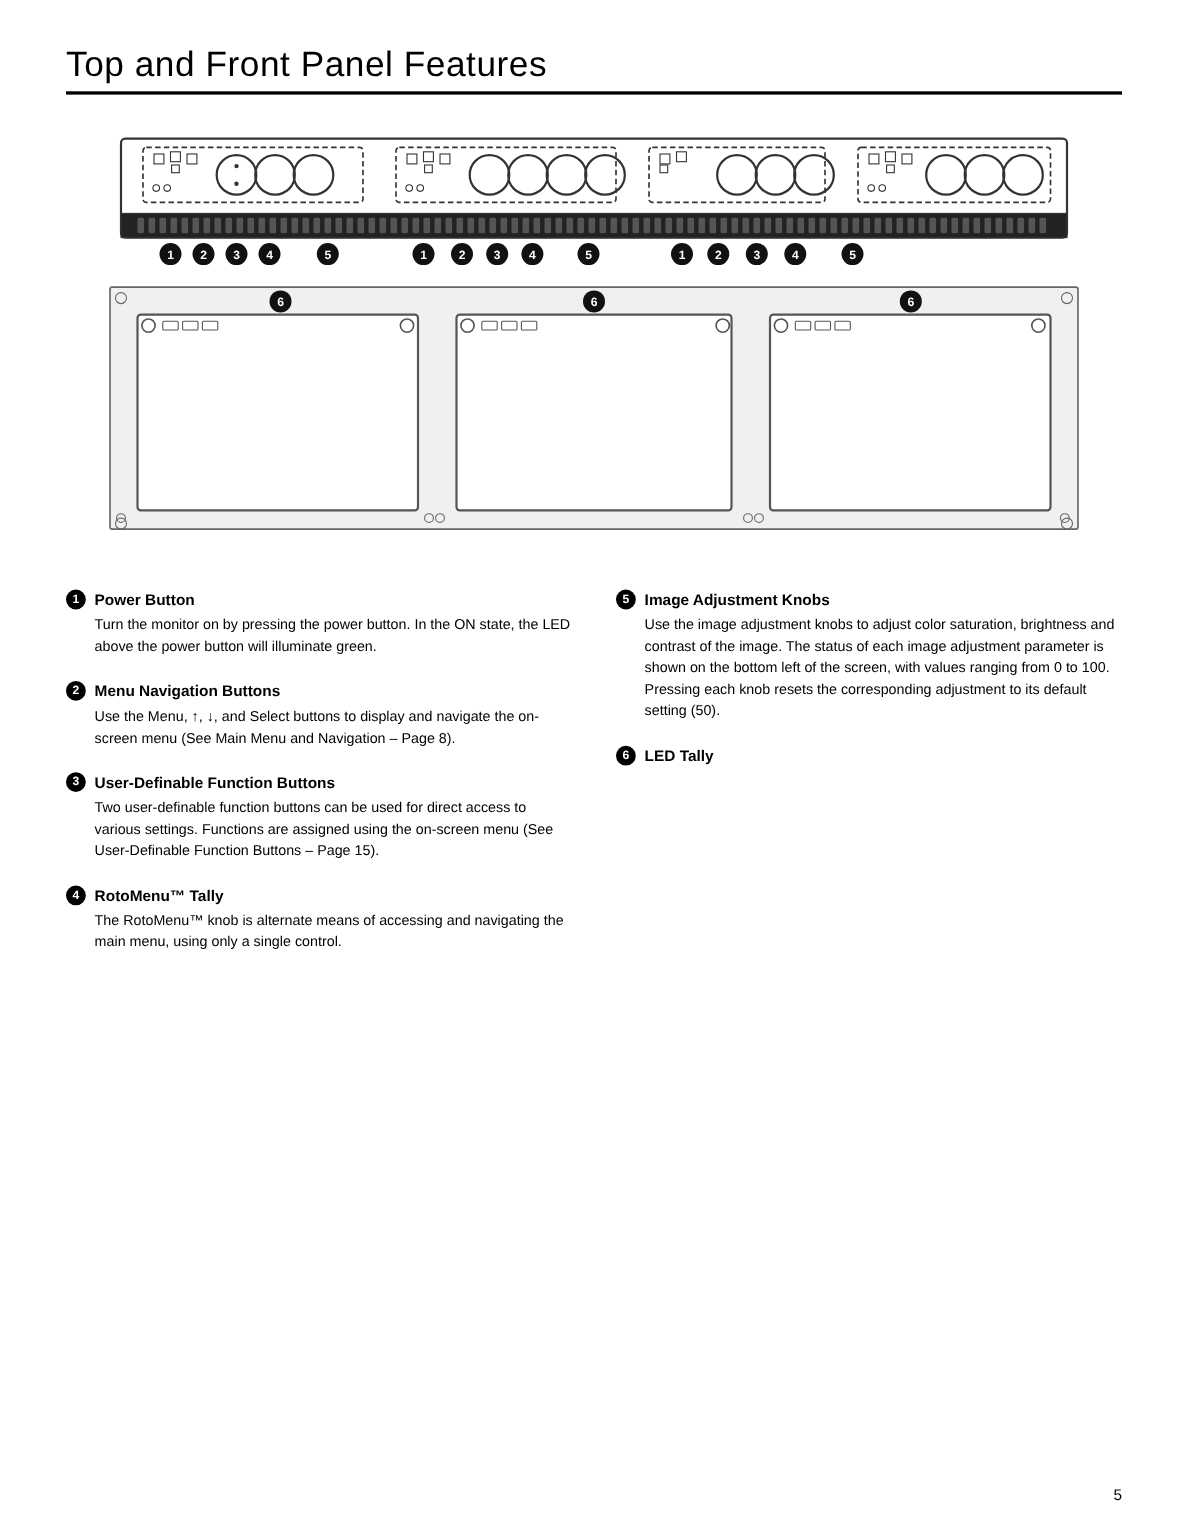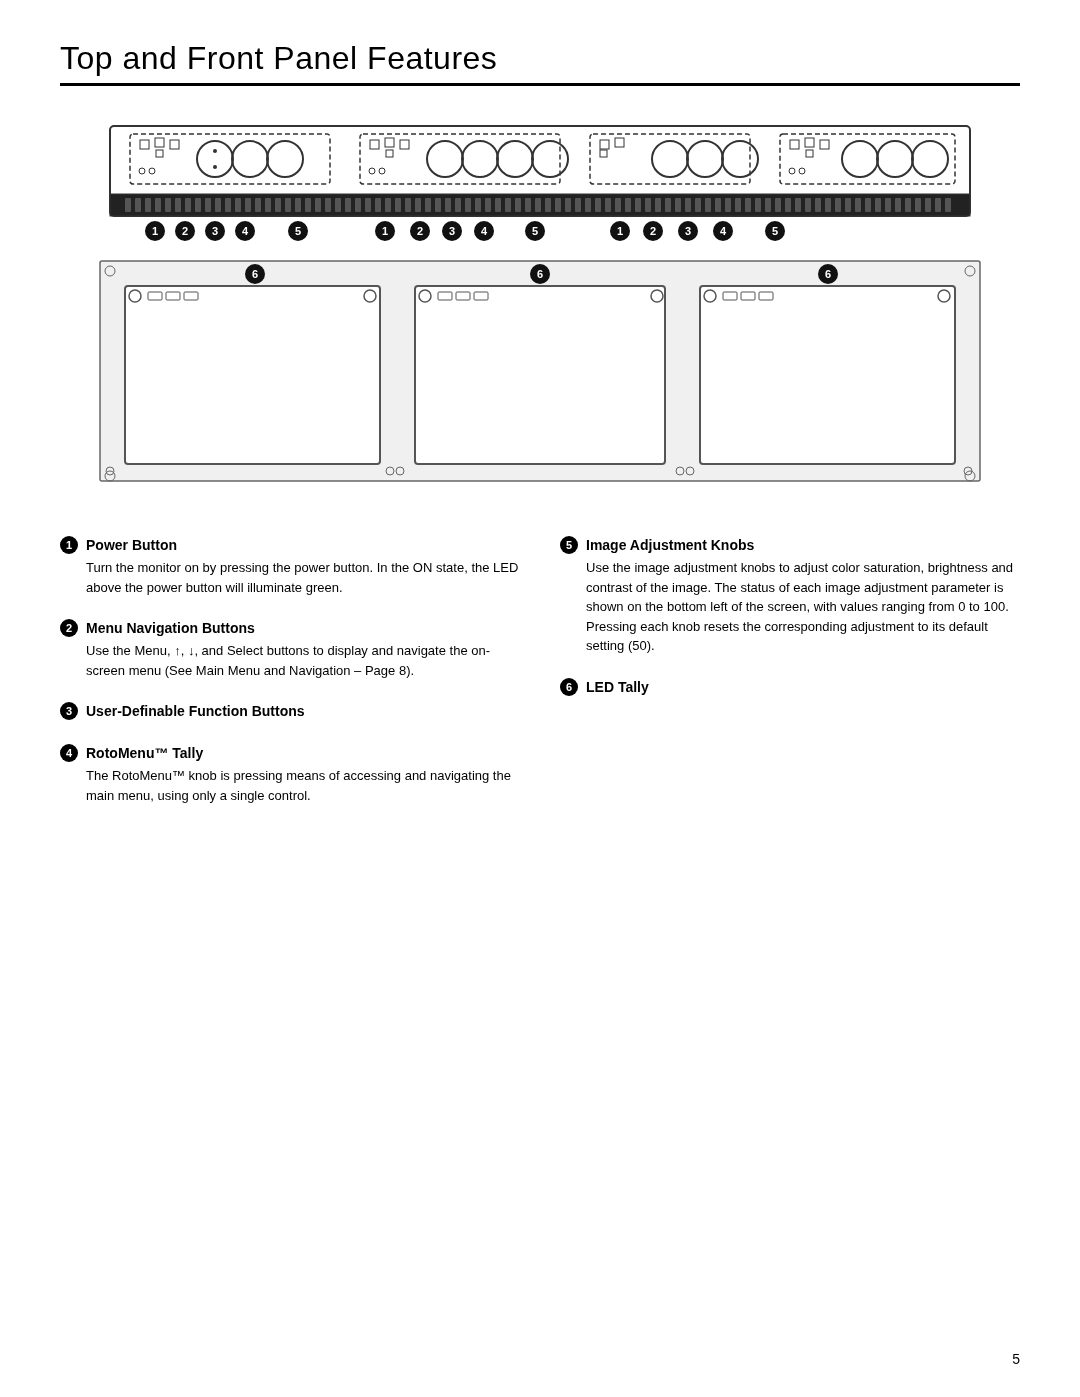--- a/index.html
+++ b/index.html
@@ -350,28 +350,29 @@
         <span class="desc-title">Menu Navigation Buttons</span>
       </div>
       <div class="desc-text">Use the <b>Menu</b>, ↑, ↓, and <b>Select</b> buttons to display and navigate the on-screen menu <b>(See Main Menu and Navigation – Page 8)</b>.</div>
     </div>
 
     <div class="desc-item">
       <div class="desc-header">
         <span class="circle-num">3</span>
         <span class="desc-title">User-Definable Function Buttons</span>
       </div>
+      <div class="desc-text">Two user-definable function buttons can be used for direct access to various settings. Functions are assigned using the on-screen menu <b>(See User-Definable Function Buttons – Page 15)</b>.</div>
     </div>
 
     <div class="desc-item">
       <div class="desc-header">
         <span class="circle-num">4</span>
         <span class="desc-title">RotoMenu™ Tally</span>
       </div>
-      <div class="desc-text">The RotoMenu™ knob is pressing means of accessing and navigating the main menu, using only a single control.</div>
+      <div class="desc-text">The RotoMenu™ knob is alternate means of accessing and navigating the main menu, using only a single control.</div>
     </div>
   </div>
 
   <div class="desc-col">
     <div class="desc-item">
       <div class="desc-header">
         <span class="circle-num">5</span>
         <span class="desc-title">Image Adjustment Knobs</span>
       </div>
       <div class="desc-text">Use the image adjustment knobs to adjust color saturation, brightness and contrast of the image. The status of each image adjustment parameter is shown on the bottom left of the screen, with values ranging from 0 to 100. Pressing each knob resets the corresponding adjustment to its default setting (50).</div>

